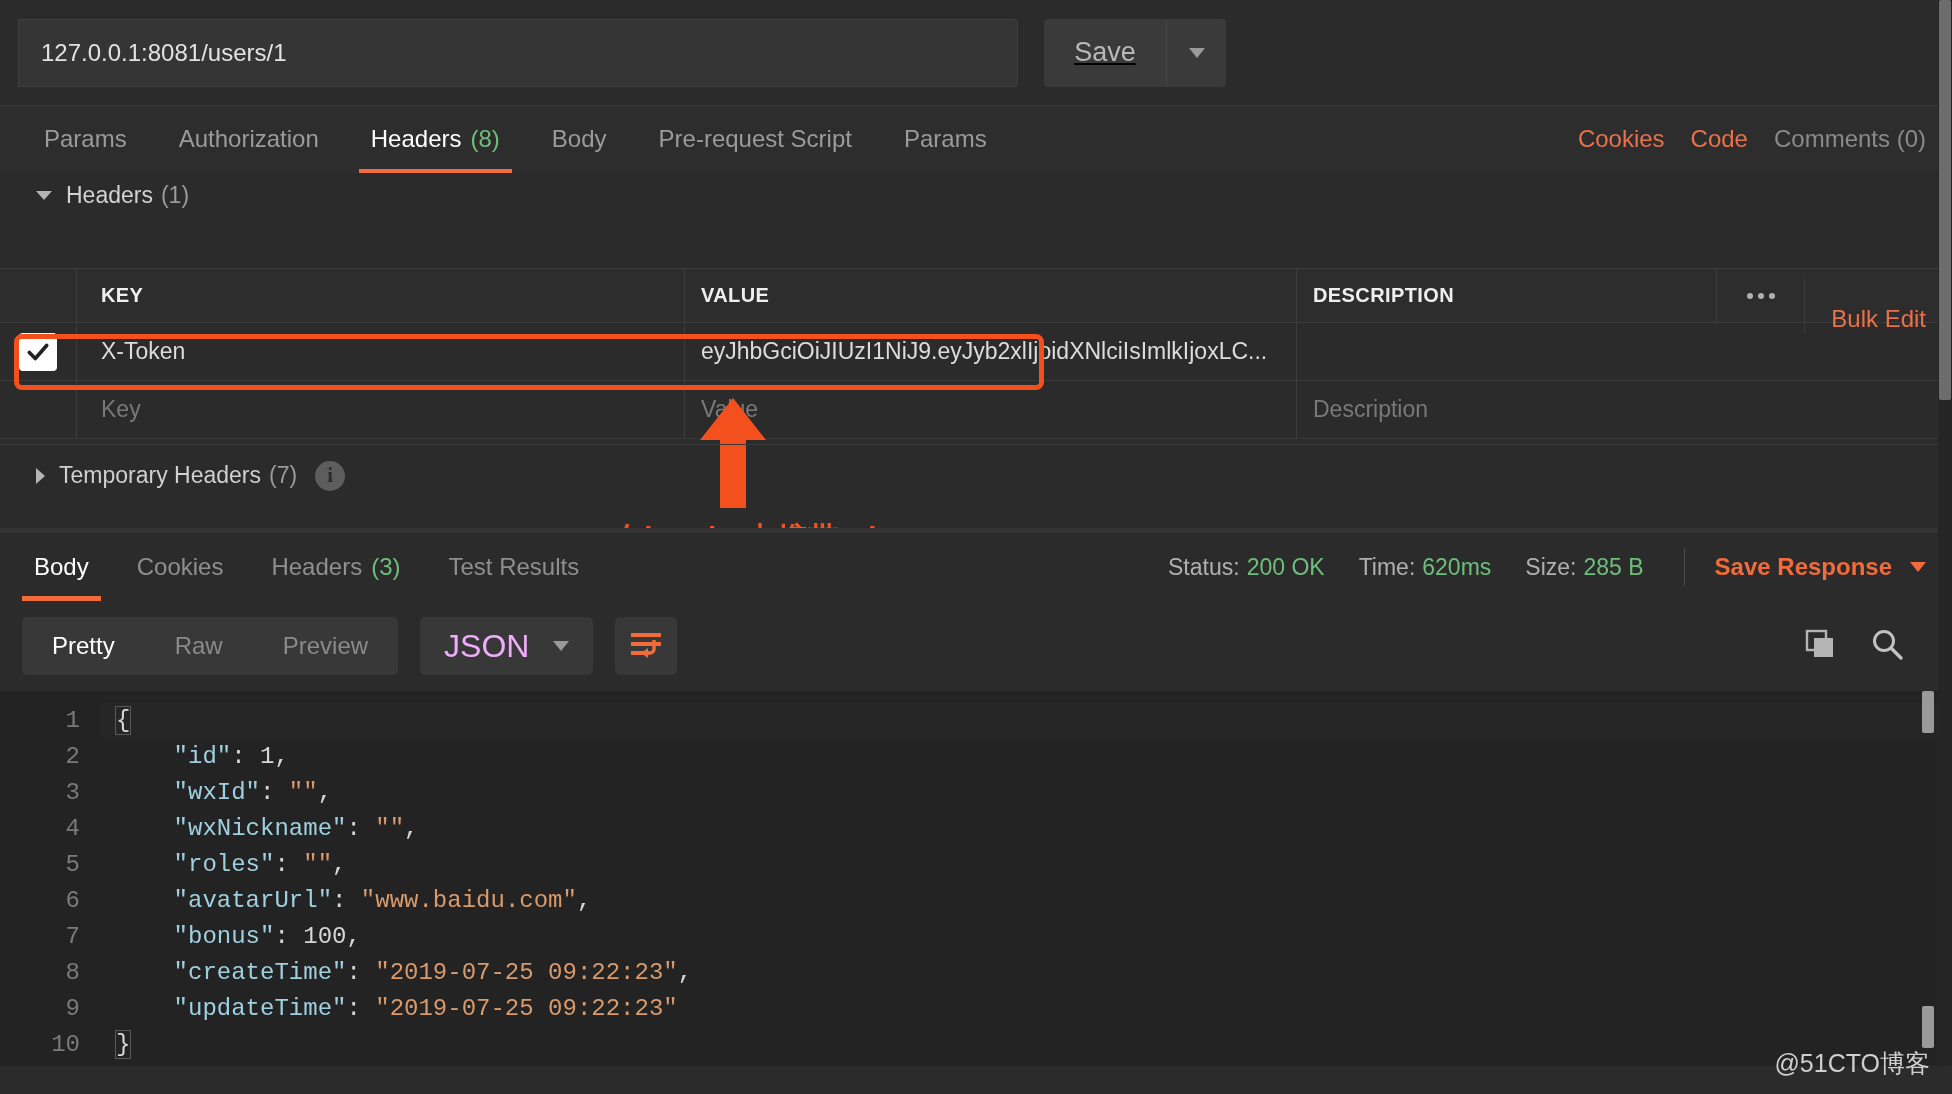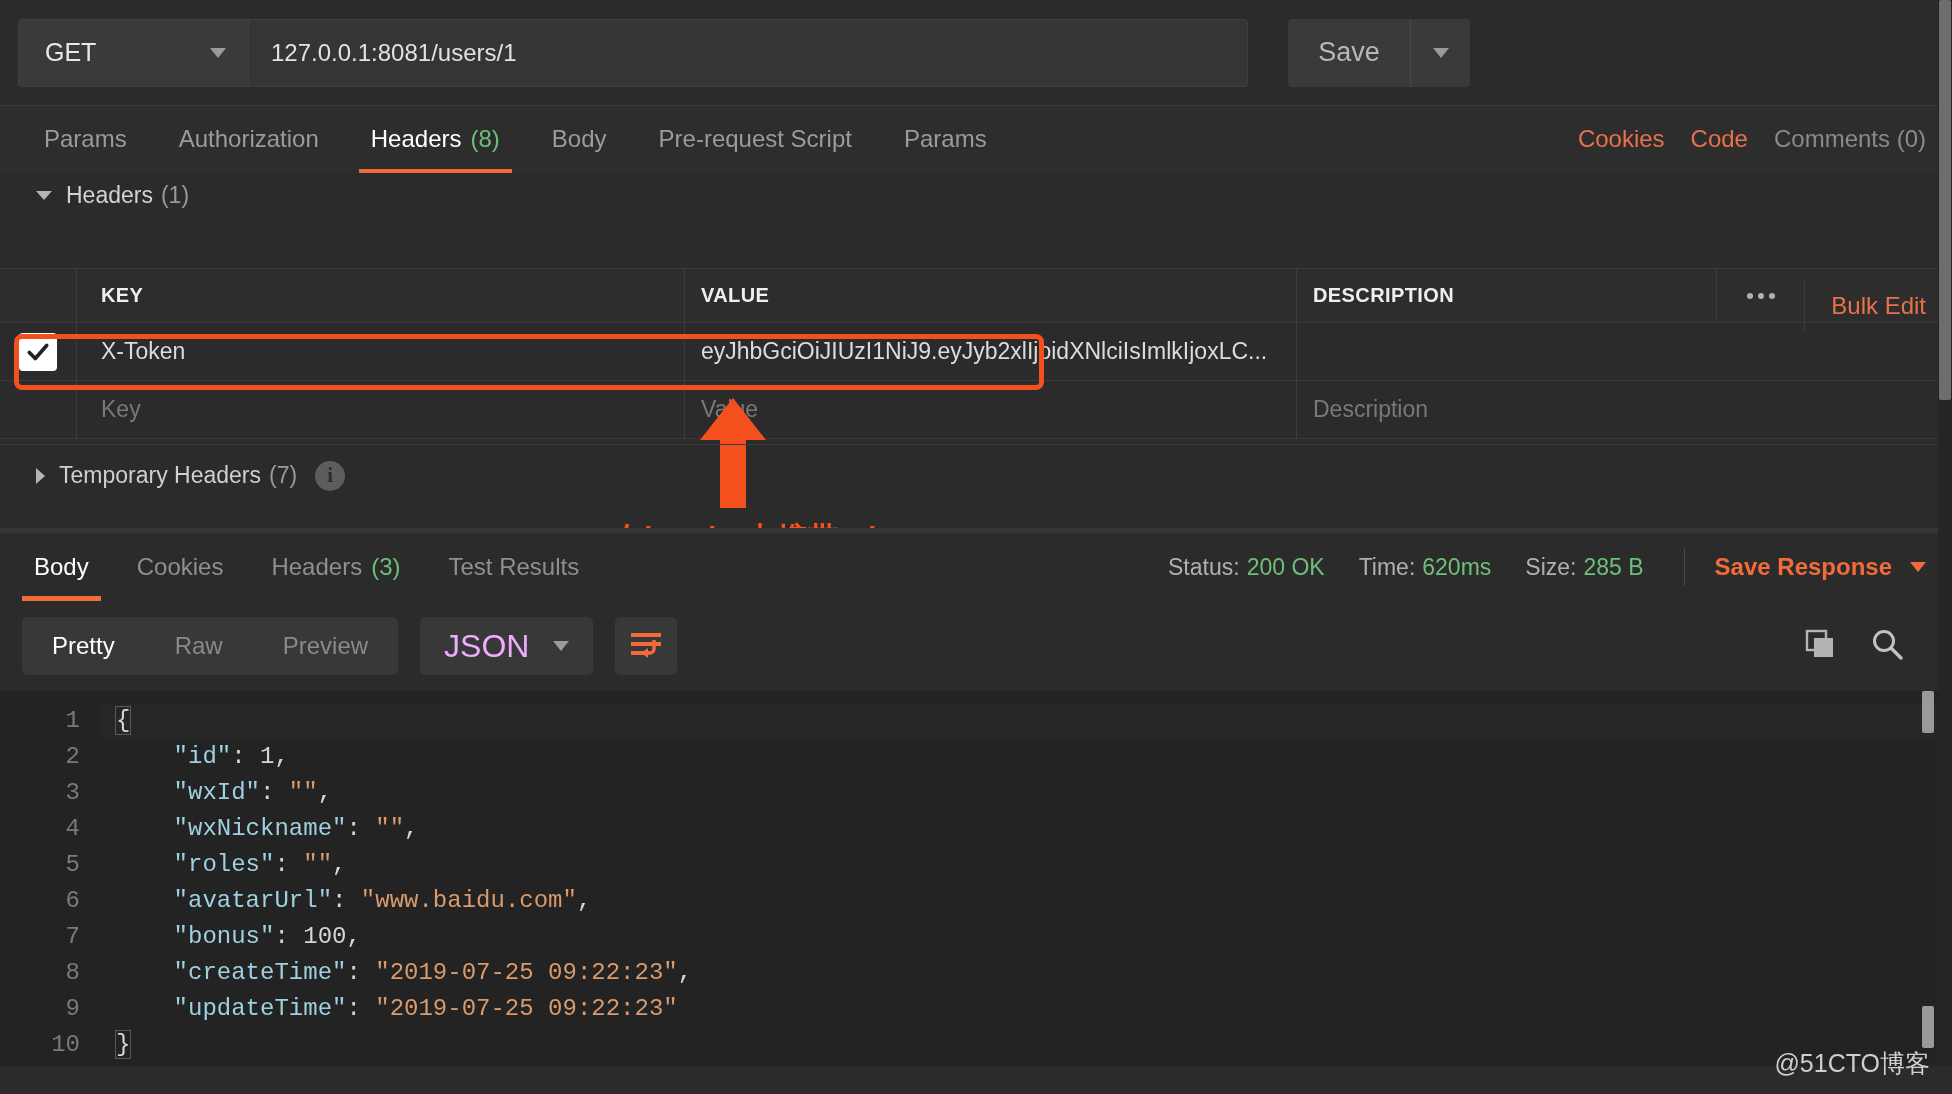--- a/index.html
+++ b/index.html
@@ -39,21 +39,21 @@
   .send-btn {
     height: 68px; width: 168px; background: #3b7ff0; border-radius: 4px 0 0 4px;
     display: flex; align-items: center; justify-content: center; cursor: pointer;
   }
   .send-btn span { color: #fff; font-size: 27px; font-weight: bold; }
   .send-caret-btn {
     height: 68px; width: 62px; background: #3b7ff0; border-radius: 0 4px 4px 0;
     border-left: 1px solid #5b95f3;
     display: flex; align-items: center; justify-content: center; cursor: pointer;
   }
-  .save-group { display: flex; align-items: flex-end; margin-left: 40px; }
+  .save-group { display: flex; align-items: flex-end; margin-left: 26px; text-decoration: underline; }
   .save-btn {
     height: 68px; width: 122px; background: #3a3a3a; border-radius: 4px 0 0 4px;
     display: flex; align-items: center; justify-content: center; cursor: pointer;
   }
   .save-btn span { color: #b8b8b8; font-size: 27px; }
   .save-caret-btn {
     height: 68px; width: 60px; background: #3a3a3a; border-radius: 0 4px 4px 0;
     border-left: 1px solid #474747;
     display: flex; align-items: center; justify-content: center; cursor: pointer;
   }
@@ -99,21 +99,21 @@
   }
   .col-check { width: 77px; border-right: 1px solid #3c3c3c; flex: none; }
   .col-key { width: 608px; border-right: 1px solid #3c3c3c; flex: none; display: flex; align-items: center; padding-left: 24px; }
   .col-val { width: 612px; border-right: 1px solid #3c3c3c; flex: none; display: flex; align-items: center; padding-left: 16px; }
   .col-desc { flex: 1; display: flex; align-items: center; padding-left: 16px; }
   .th { color: #efefef; font-size: 20px; font-weight: bold; letter-spacing: .4px; }
   .head-tools { margin-left: auto; display: flex; align-items: center; height: 55px; }
   .dots-btn { width: 88px; height: 55px; display: flex; align-items: center; justify-content: center; border-left: 1px solid #3c3c3c; cursor: pointer; }
   .dots { display: flex; gap: 5px; }
   .dots i { width: 6px; height: 6px; background: #b0b0b0; border-radius: 50%; display: block; }
-  .bulk-btn { height: 55px; display: flex; align-items: center; padding: 0 26px; border-left: 1px solid #3c3c3c; cursor: pointer; margin-top: 20px; }
+  .bulk-btn { height: 55px; display: flex; align-items: flex-end; padding: 0 26px; border-left: 1px solid #3c3c3c; cursor: pointer; margin-top: 20px; }
   .presets-btn { height: 55px; display: flex; align-items: center; gap: 16px; padding: 0 28px 0 26px; border-left: 1px solid #3c3c3c; cursor: pointer; }
 
   .tbl-row { display: flex; height: 58px; background: #2b2b2b; border-bottom: 1px solid #3a3a3a; }
   .tbl-row .col-check { display: flex; align-items: center; justify-content: center; }
   .tbl-row .col-key, .tbl-row .col-val, .tbl-row .col-desc { font-size: 23px; }
   .cell-text { color: #dcdcdc; white-space: nowrap; overflow: hidden; text-overflow: ellipsis; }
   .cell-ph { color: #797979; }
   .chk {
     width: 38px; height: 38px; background: #ffffff; border-radius: 4px;
     display: flex; align-items: center; justify-content: center; cursor: pointer;
@@ -223,24 +223,20 @@
     color: #cfcfcf; font-size: 25px; font-family: "Liberation Sans", sans-serif;
   }
   .bottom-strip { position: absolute; left: 0; bottom: 0; width: 1952px; height: 28px; background: #2b2b2b; }
 </style>
 </head>
 <body>
 
 <div id="app">
 
   <div class="urlbar">
-    <div class="method-box">
-      <span class="method-label">GET</span>
-      <span class="caret caret-grey"></span>
-    </div>
     <div class="url-box">
       <span class="url-text">127.0.0.1:8081/users/1</span>
     </div>
     <div class="save-group">
       <div class="save-btn">
         <span>Save</span>
       </div>
       <div class="save-caret-btn">
         <span class="caret caret-grey"></span>
       </div>

